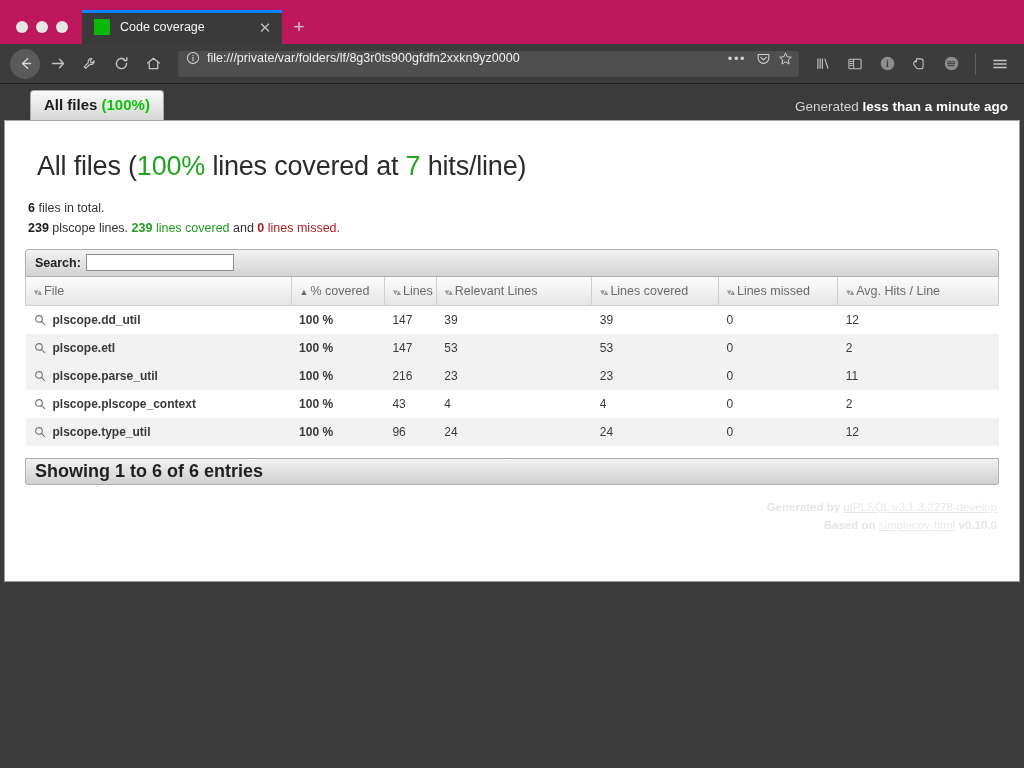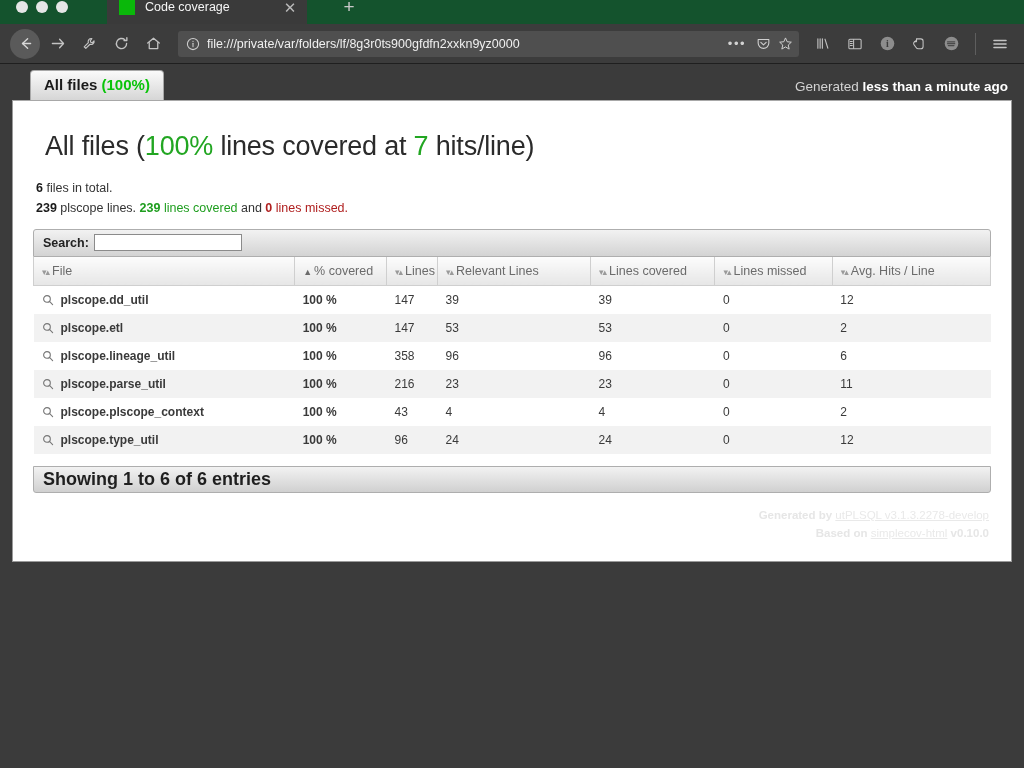--- a/index.html
+++ b/index.html
@@ -7,22 +7,22 @@
     width: 1024px; height: 768px;
     background: #000;
     font-family: "Liberation Sans", sans-serif;
     overflow: hidden;
   }
 
   
   .browser { width: 1024px; height: 768px; display: flex; flex-direction: column; background:#000; }
 
   .titlebar {
-    height: 24px; background: #14532d; display: flex; align-items: flex-end;
-    position: relative; flex: none; gap: 25px;
+    height: 44px; background: #be185d; display: flex; align-items: flex-end;
+    position: relative; flex: none;
   }
   .traffic { display: flex; align-items: center; gap: 8px; padding: 0 14px 11px 16px; }
   .dot { width: 12px; height: 12px; border-radius: 50%; background: #e6e6e6; }
 
   .tab {
     height: 34px; width: 200px; background: #3a3a3a; display: flex; align-items: center;
     padding: 0 8px 0 12px; position: relative; color: #f2f2f2;
   }
   .tab::before {
     content: ""; position: absolute; top: 0; left: 0; right: 0; height: 3px; background: #0a84ff;
@@ -48,21 +48,21 @@
   }
   .navbtn {
     width: 30px; height: 30px; display: flex; align-items: center; justify-content: center;
     color: #c3c3c3; flex: none;
   }
   .navbtn.back { background: #5a5a5a; border-radius: 50%; color: #d8d8d8; }
   .navbtn svg { display: block; }
 
   .urlbar {
     flex: 1; height: 26px; background: #4f4f4f; border-radius: 3px; margin: 0 8px;
-    display: flex; align-items: center; padding: 0 6px 0 8px; gap: 7px; min-width: 0;
+    display: flex; align-items: flex-start; padding: 0 6px 0 8px; gap: 7px; min-width: 0;
   }
   .url-info { color: #cfcfcf; flex: none; display: flex; align-items: center; }
   .url-text {
     flex: 1; min-width: 0; font-size: 12.5px; color: #f0f0f0; white-space: nowrap;
     overflow: hidden;
     -webkit-mask-image: linear-gradient(to right, #000 88%, rgba(0,0,0,0.12) 100%);
     mask-image: linear-gradient(to right, #000 88%, rgba(0,0,0,0.12) 100%);
   }
   .url-dots { color: #d2d2d2; font-size: 13px; letter-spacing: 1.5px; flex: none; padding: 0 3px; }
   .url-icon { color: #cfcfcf; flex: none; display: flex; align-items: center; }
@@ -83,21 +83,21 @@
     border: 1px solid #a8a8a8; border-bottom: none;
     border-radius: 4px 4px 0 0;
     padding: 5px 13px 6px 13px;
     font-size: 15px; font-weight: bold; color: #1a1a1a; line-height: 1.2; margin-left: 16px;
   }
   .file-tab .pct { color: #0ac40a; }
   .gen-note { font-size: 13.5px; color: #d3d3d3; padding-bottom: 6px; }
   .gen-note b { color: #fff; font-weight: bold; margin-top: 8px; }
 
   .card {
-    background: #fff; margin: 0 12px; height: 462px;
+    background: #fff; margin: 0 4px; height: 462px;
     border: 1px solid #9a9a9a; border-top: 1px solid #a8a8a8;
     padding: 22px 20px 0 20px; position: relative; overflow: hidden;
   }
 
   h1.title {
     font-size: 27px; font-weight: normal; color: #2b2b2b; letter-spacing: -0.2px;
     padding: 8px 0 0 12px;
   }
   h1.title .g { color: #22a622; }
 
@@ -338,34 +338,20 @@
                     <path d="M8.7 8.7 L12.4 12.4" stroke-linecap="round"></path>
                   </svg>
                 </span><span>plscope.etl</span></td>
             <td class="pct">100 %</td>
             <td>147</td>
             <td>53</td>
             <td>53</td>
             <td>0</td>
             <td>2</td>
           </tr>
-          <tr class="odd">
-            <td class="file"><span class="mag">
-                  <svg width="12" height="12" viewBox="0 0 14 14" fill="none" stroke="currentColor" stroke-width="1.3">
-                    <circle cx="5.8" cy="5.8" r="3.9"></circle>
-                    <path d="M8.7 8.7 L12.4 12.4" stroke-linecap="round"></path>
-                  </svg>
-                </span><span>plscope.lineage_util</span></td>
-            <td class="pct">100 %</td>
-            <td>358</td>
-            <td>96</td>
-            <td>96</td>
-            <td>0</td>
-            <td>6</td>
-          </tr>
           <tr class="even">
             <td class="file"><span class="mag">
                   <svg width="12" height="12" viewBox="0 0 14 14" fill="none" stroke="currentColor" stroke-width="1.3">
                     <circle cx="5.8" cy="5.8" r="3.9"></circle>
                     <path d="M8.7 8.7 L12.4 12.4" stroke-linecap="round"></path>
                   </svg>
                 </span><span>plscope.parse_util</span></td>
             <td class="pct">100 %</td>
             <td>216</td>
             <td>23</td>

